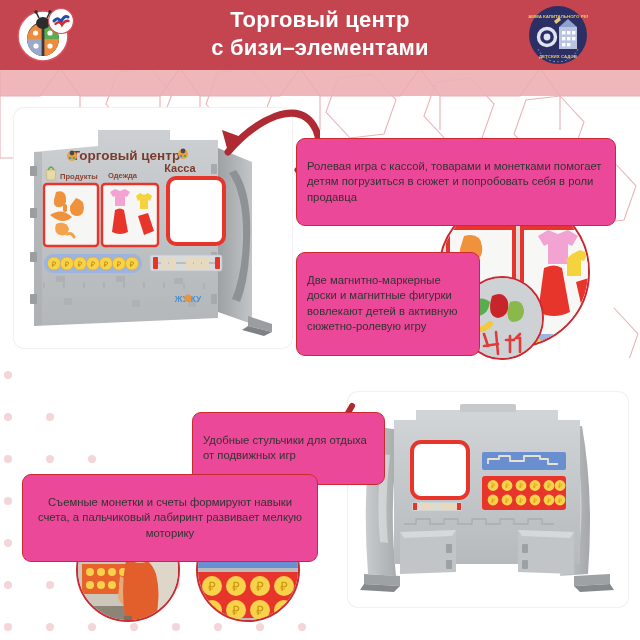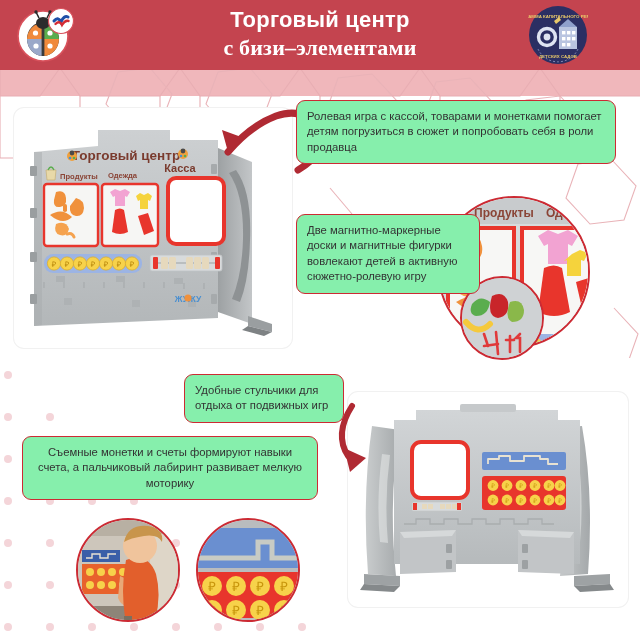--- a/index.html
+++ b/index.html
@@ -21,49 +21,49 @@
   #header {
     position: absolute; left: 0; top: 0; width: 640px; height: 70px;
     background: #c4444f; z-index: 5;
   }
   #header-title {
     position: absolute; left: 110px; top: 6px; width: 420px;
     text-align: center; color: #ffffff;
     font-size: 22px; font-weight: bold; line-height: 28px;
     letter-spacing: .2px;
   }
-  #header-title .l2 { display: block; font-family: Liberation Serif, serif; }
+  #header-title .l2 { display: block; }
 
   
   .logo-left {
     position: absolute; left: 16px; top: 6px; width: 58px; height: 58px; z-index: 6;
   }
   .logo-right {
     position: absolute; left: 528px; top: 5px; width: 60px; height: 60px; z-index: 6;
   }
 
   
   .card {
     position: absolute; background: #ffffff;
     border-radius: 10px; z-index: 2;
     box-shadow: 0 0 0 1px #f1f1f1;
   }
   #card-top { left: 14px; top: 108px; width: 278px; height: 240px; }
   #card-bottom { left: 348px; top: 392px; width: 280px; height: 215px; }
 
   
   .callout {
-    position: absolute; background: #86efac;
+    position: absolute; background: #ec4899;
     border: 1.6px solid #cc2a33; border-radius: 9px;
     color: #333333; font-size: 11.3px; line-height: 15.4px;
-    padding: 8px 10px; z-index: 8;
+    padding: 20px 10px; z-index: 8; margin-top: 38px;
   }
   #callout-1 { left: 296px; top: 100px; width: 320px; }
   #callout-2 { left: 296px; top: 214px; width: 184px; }
-  #callout-3 { left: 184px; top: 374px; width: 160px; }
+  #callout-3 { left: 192px; top: 374px; width: 193px; }
   #callout-4 { left: 22px; top: 436px; width: 296px; text-align: center; }
 
   
   .arrow-svg { position: absolute; z-index: 7; pointer-events: none; }
   #arrow-1 { left: 150px; top: 96px; width: 170px; height: 90px; }
   #arrow-2 { left: 330px; top: 398px; width: 90px; height: 80px; }
 
   
   .circle-photo {
     position: absolute; border-radius: 50%;

